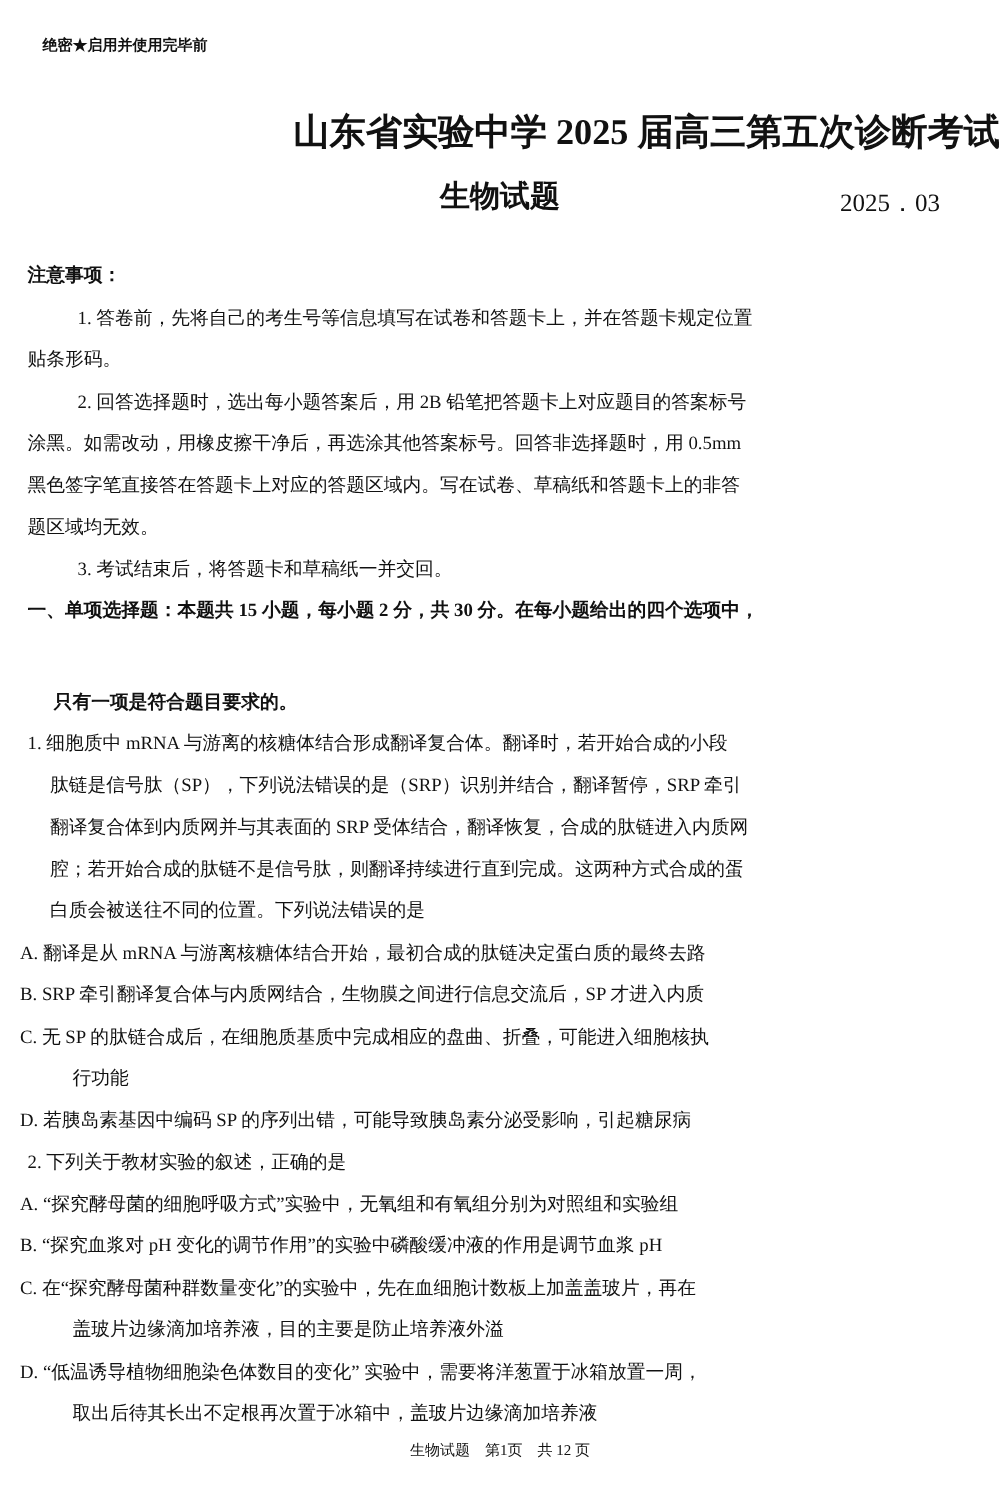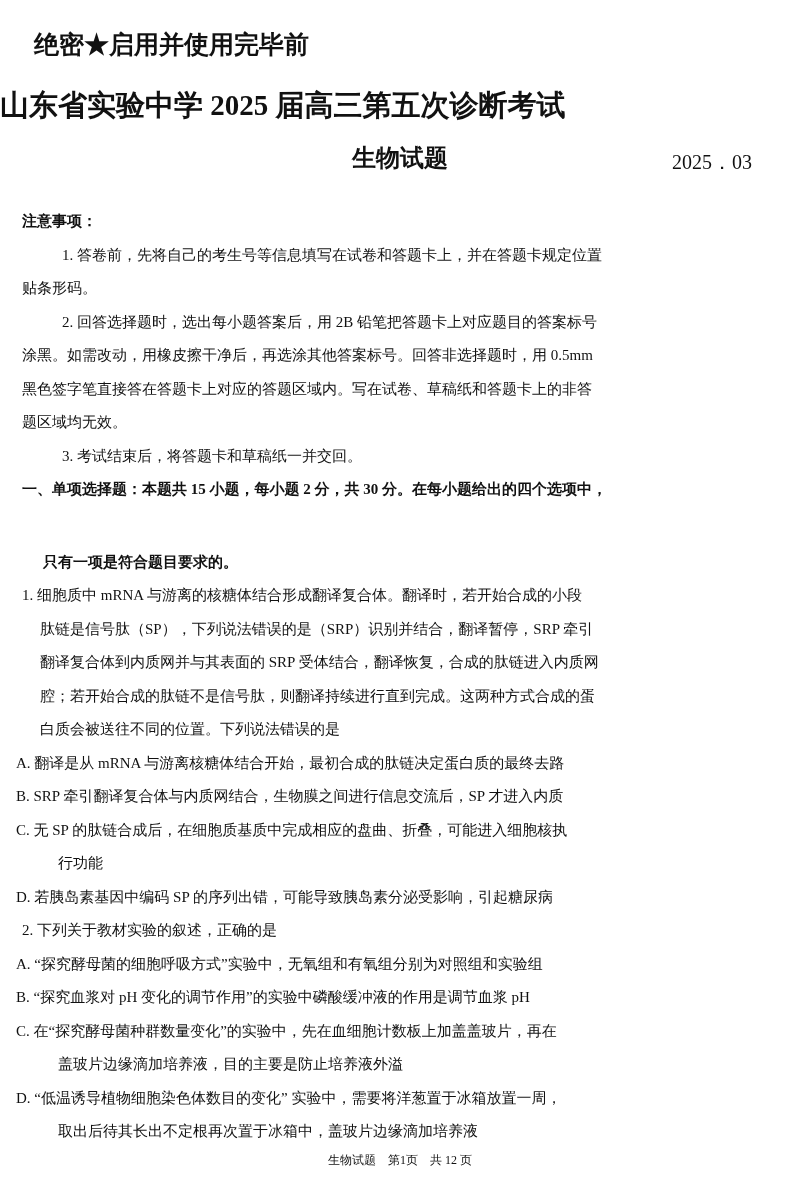--- a/index.html
+++ b/index.html
@@ -13,30 +13,30 @@
     height: 1202px;
     background: #ffffff;
     color: #111111;
     font-family: "Liberation Serif", serif;
     overflow: hidden;
   }
   .classification {
     position: absolute;
     top: 28px;
     left: 34px;
-    font-size: 25px;
+    font-size: 12px;
     font-weight: bold;
     white-space: pre;
   }
   .exam-title {
     position: absolute;
     top: 86px;
     left: 0;
     width: 100%;
-    text-align: left;
+    text-align: right;
     font-size: 29px;
     font-weight: bold;
     white-space: pre;
   }
   .subject-row {
     position: absolute;
     top: 138px;
     left: 0;
     width: 100%;
     height: 40px;

